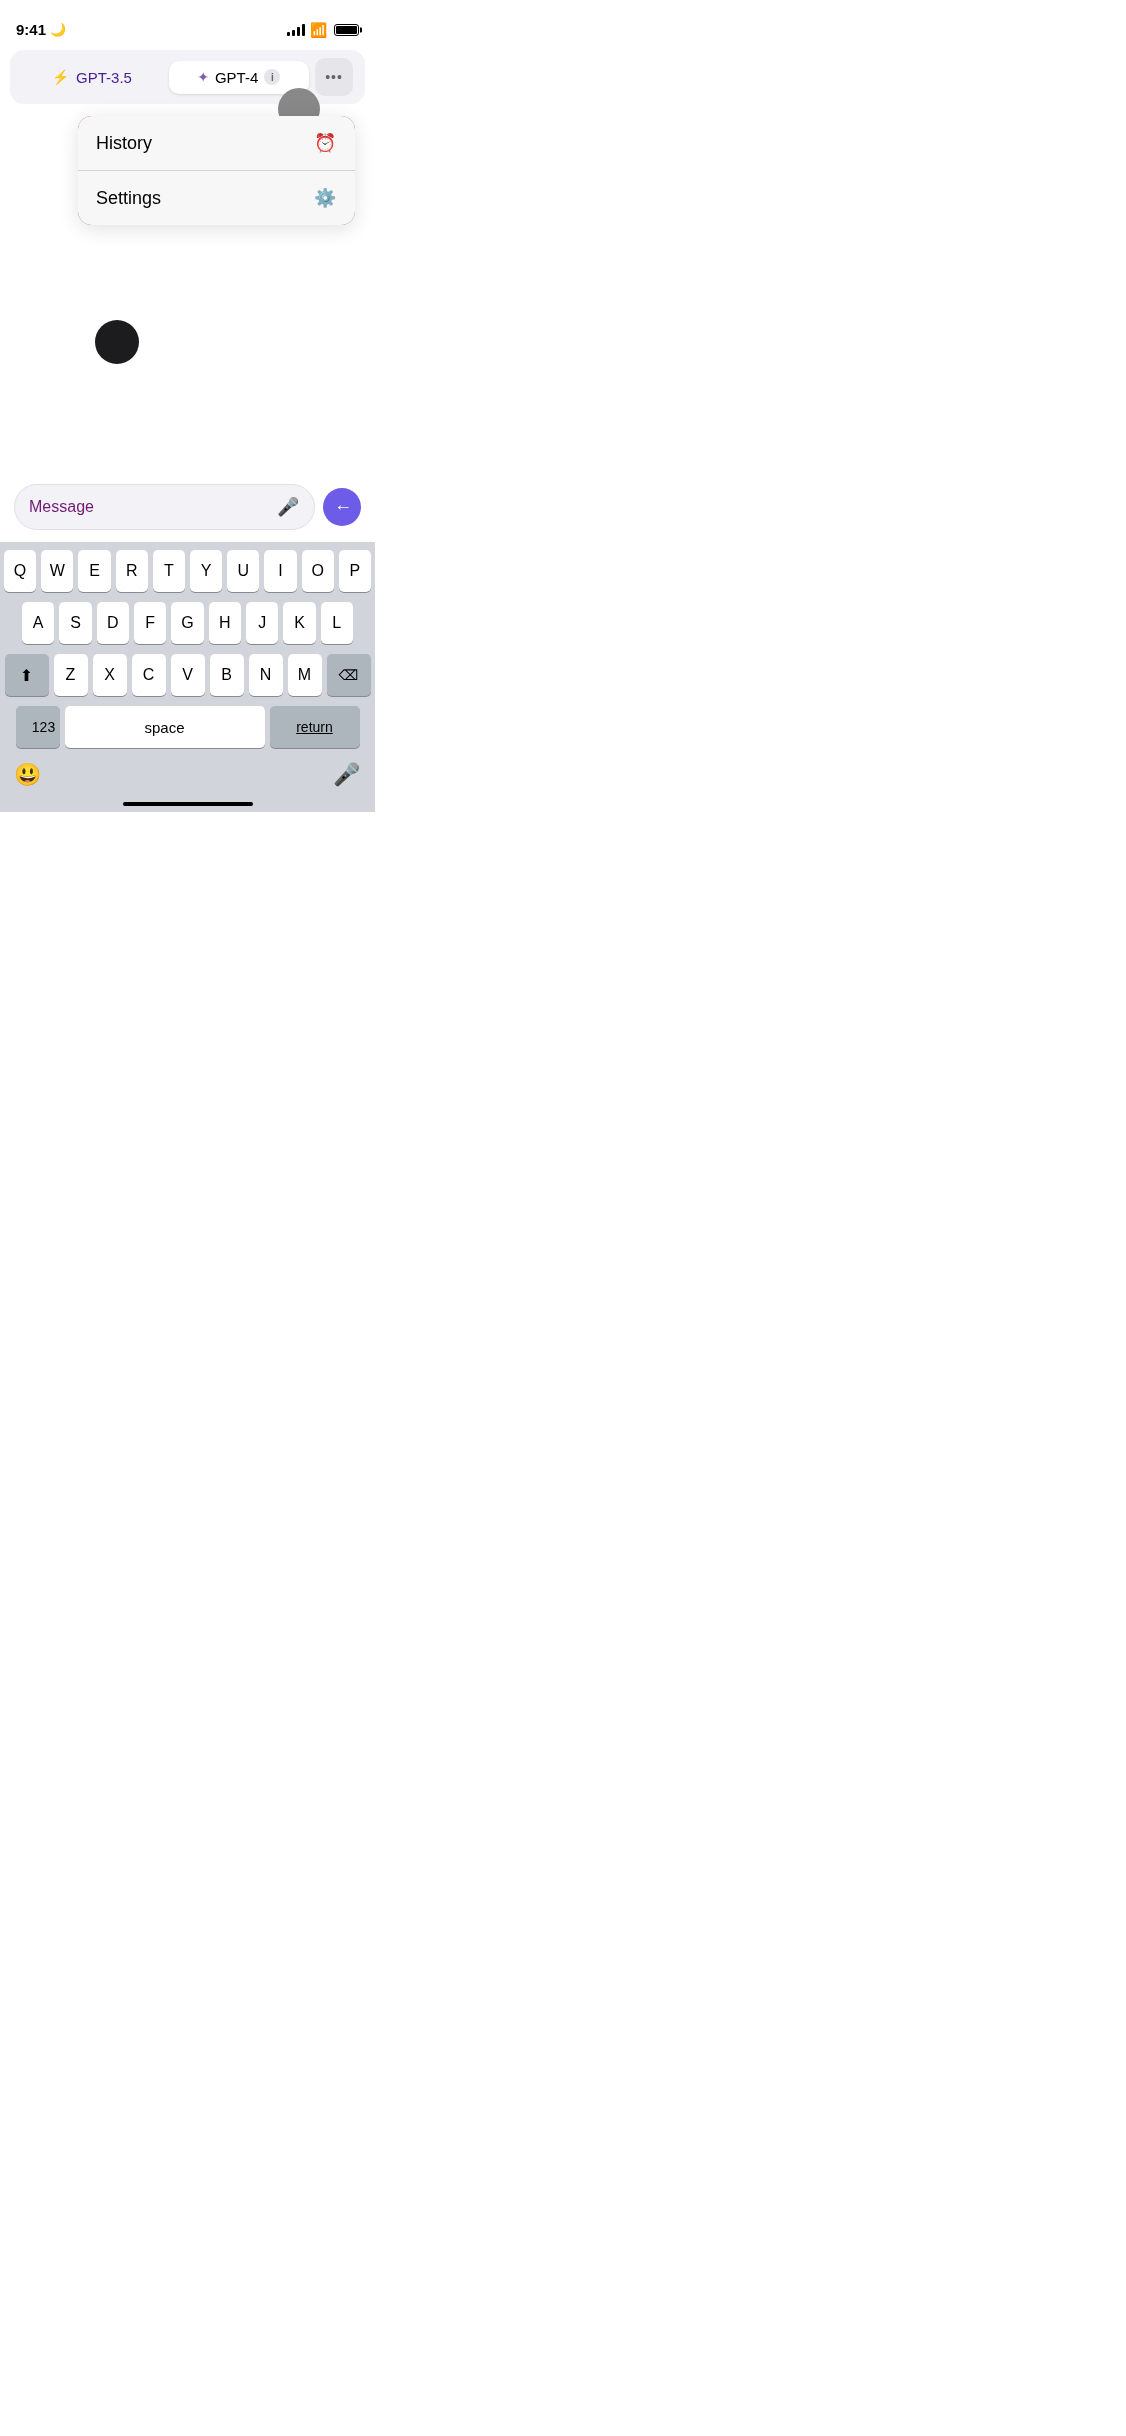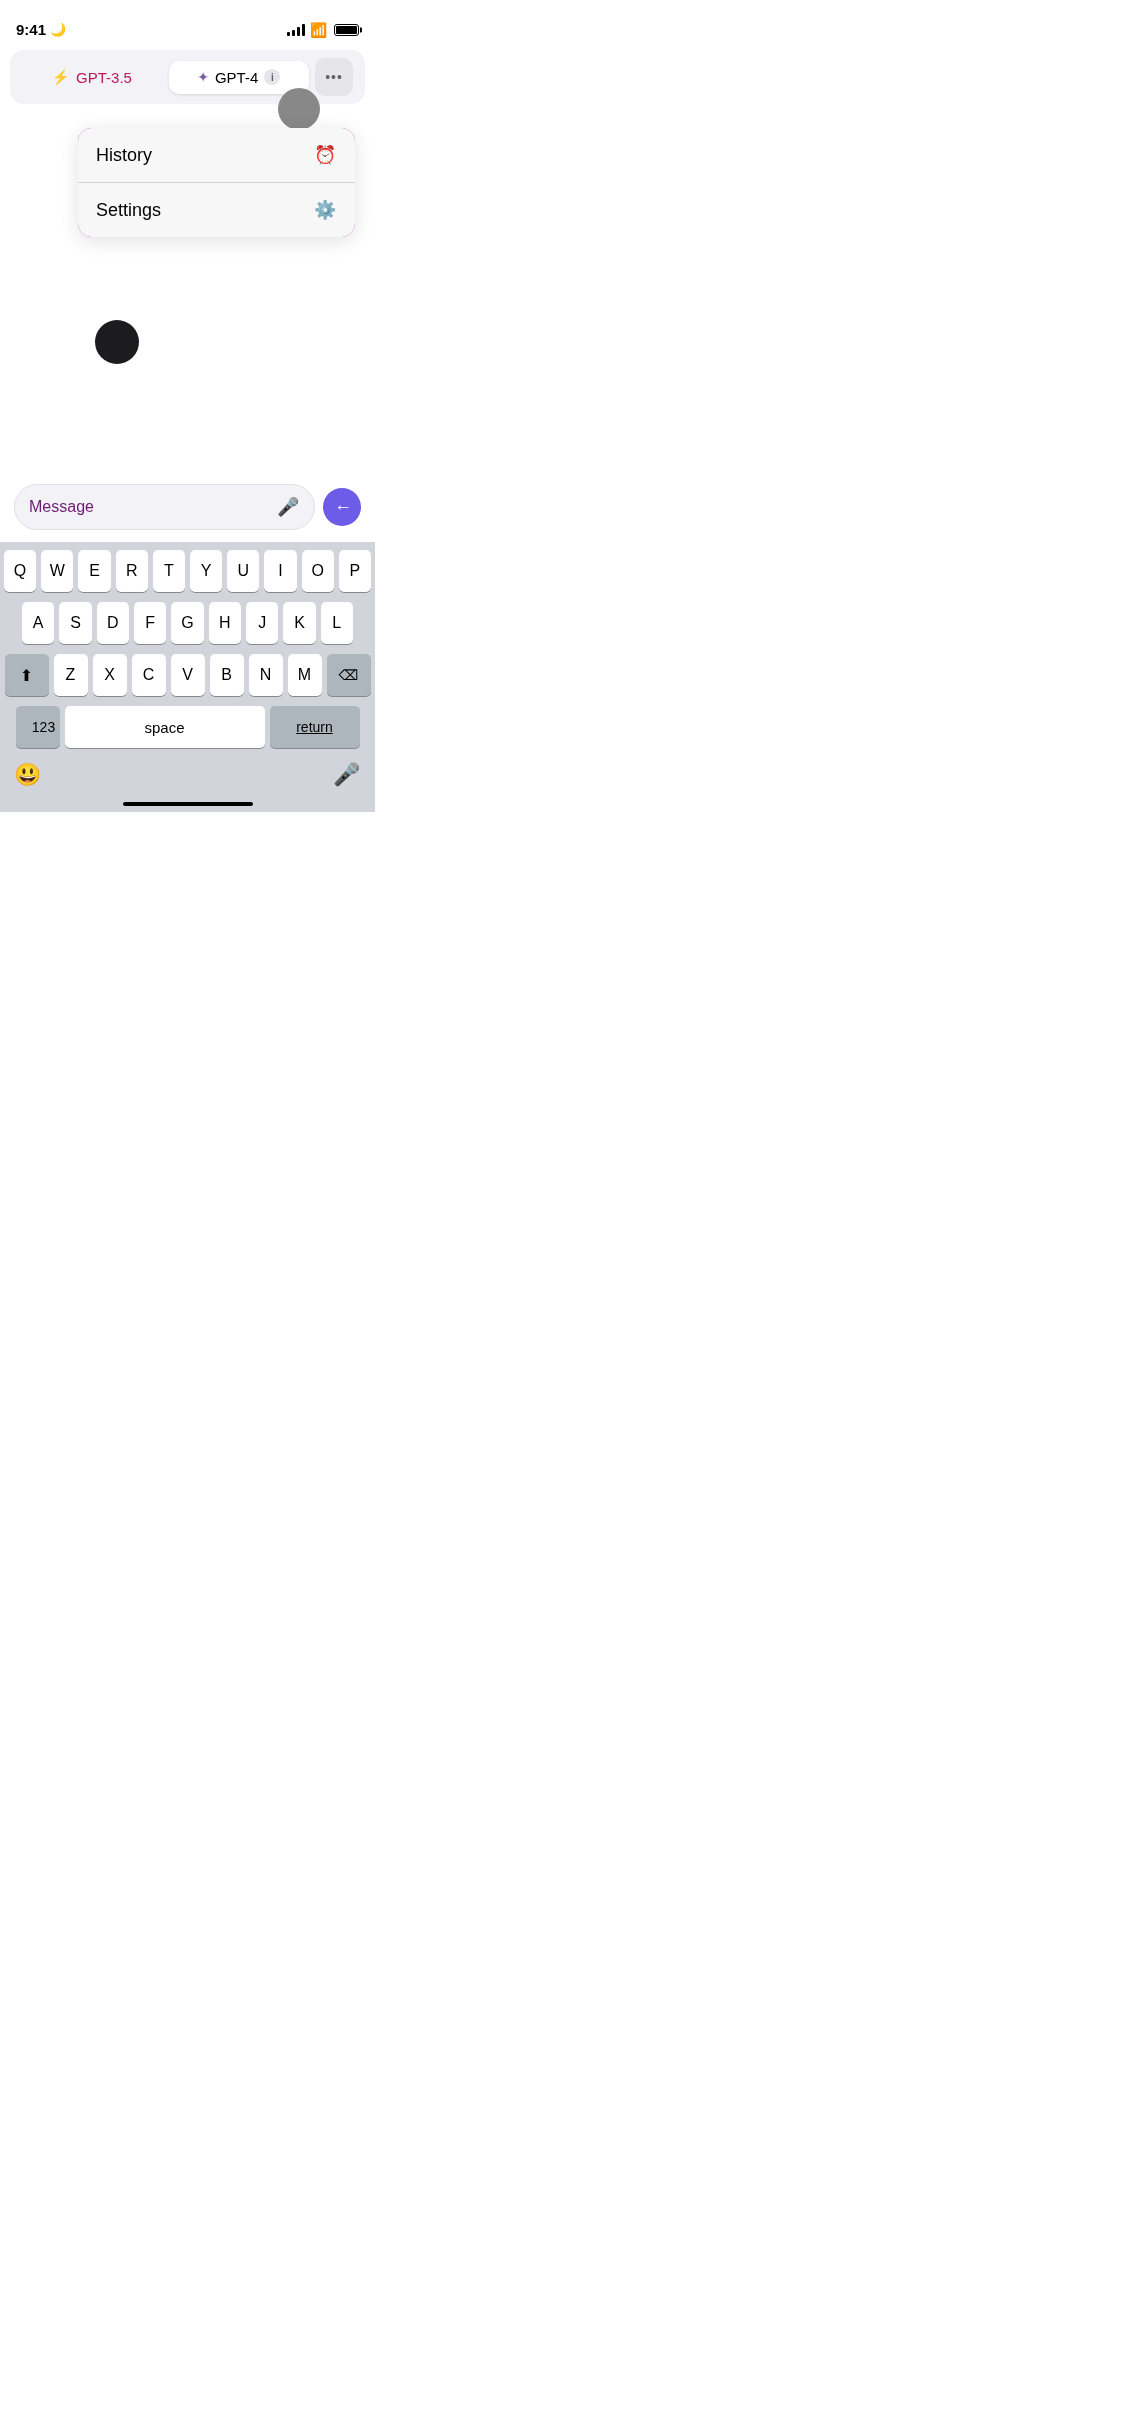--- a/index.html
+++ b/index.html
@@ -99,21 +99,21 @@
       gap: 6px;
       padding: 8px 12px;
       border-radius: 10px;
       background: #ffffff;
       box-shadow: 0 1px 3px rgba(0,0,0,0.12);
     }
     .tab-label {
       font-size: 15px;
       font-weight: 500;
     }
-    .tab-label-gray { color: #be185d; }
+    .tab-label-gray { color: #4c1d95; }
     .tab-label-black { color: #000; }
     .bolt-icon { color: #8e8e93; font-size: 14px; }
     .sparkle-icon { color: #7b5ea7; font-size: 14px; }
     .info-badge {
       width: 16px;
       height: 16px;
       border-radius: 50%;
       background: #e5e5ea;
       display: flex;
       align-items: center;
@@ -142,21 +142,21 @@
       right: 55px;
       width: 42px;
       height: 42px;
       border-radius: 50%;
       background: #888;
       z-index: 11;
     }
 
     .dropdown-menu {
       position: absolute;
-      top: 128px;
+      top: 116px;
       left: 78px;
       right: 20px;
       background: #a21caf;
       border-radius: 14px;
       overflow: hidden;
       z-index: 20;
       box-shadow: 0 4px 20px rgba(0,0,0,0.12);
     }
     .menu-item {
       display: flex;

